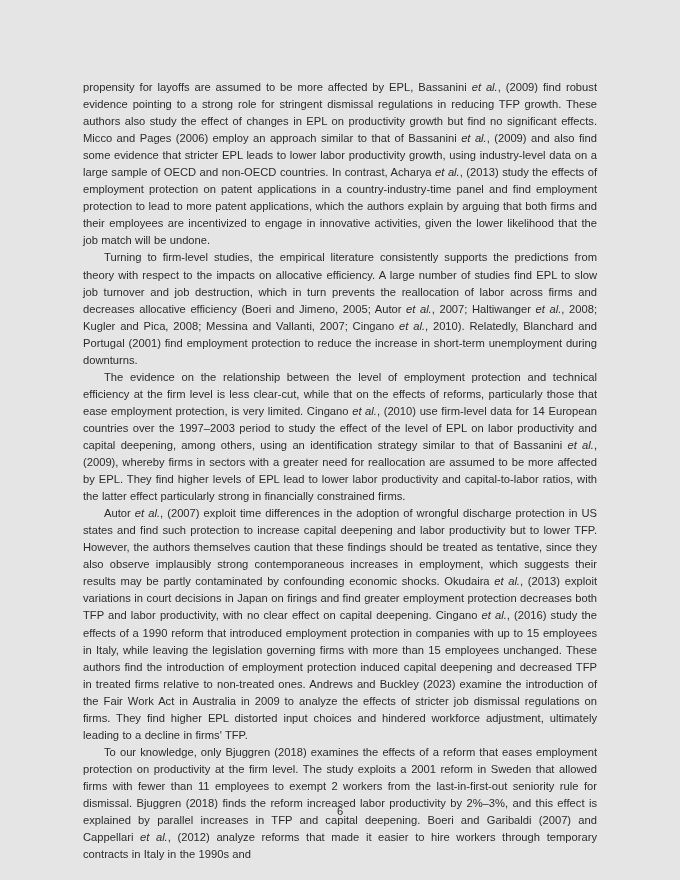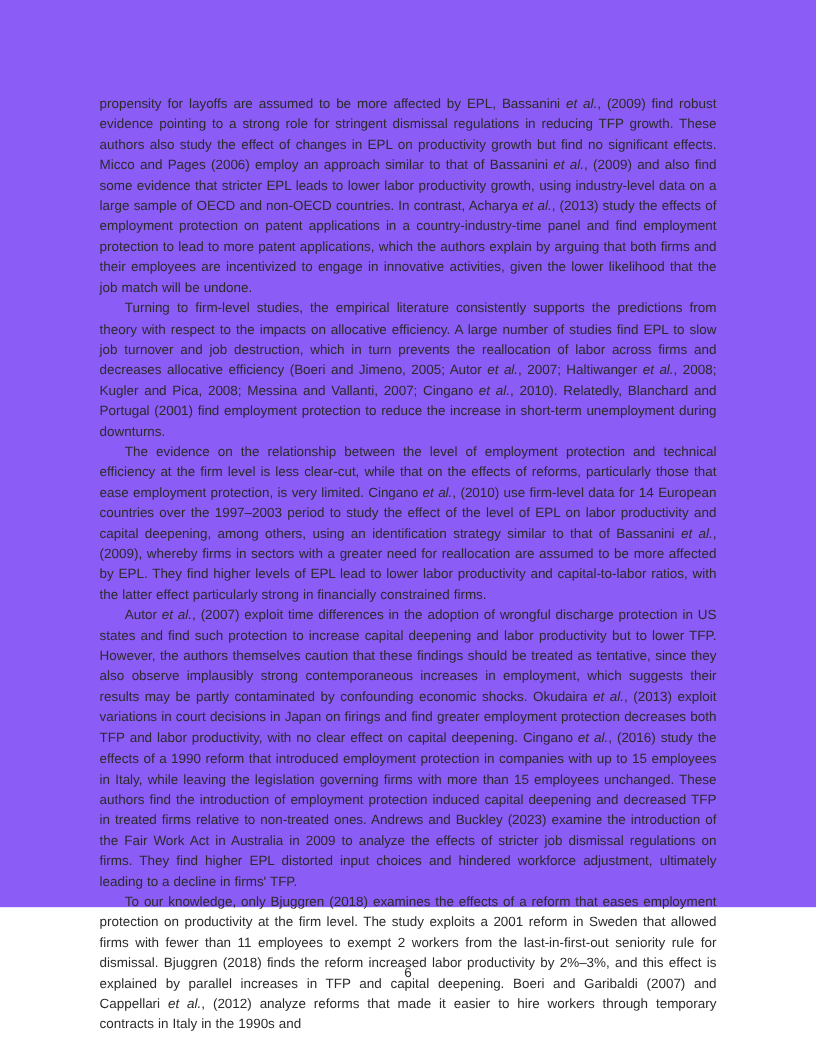--- a/index.html
+++ b/index.html
@@ -10,22 +10,22 @@
   body {
     width: 680px;
     height: 880px;
     font-family: "Liberation Sans", sans-serif;
     color: #2b2b2b;
     overflow: hidden;
   }
   .page {
     position: relative;
     width: 680px;
-    height: 756px;
-    background: #8b5cf6;
+    height: 880px;
+    background: #e5e5e5;
     box-sizing: border-box;
   }
   .text-column {
     position: absolute;
     left: 83px;
     top: 79px;
     width: 514px;
   }
   p.para {
     margin: 0;

